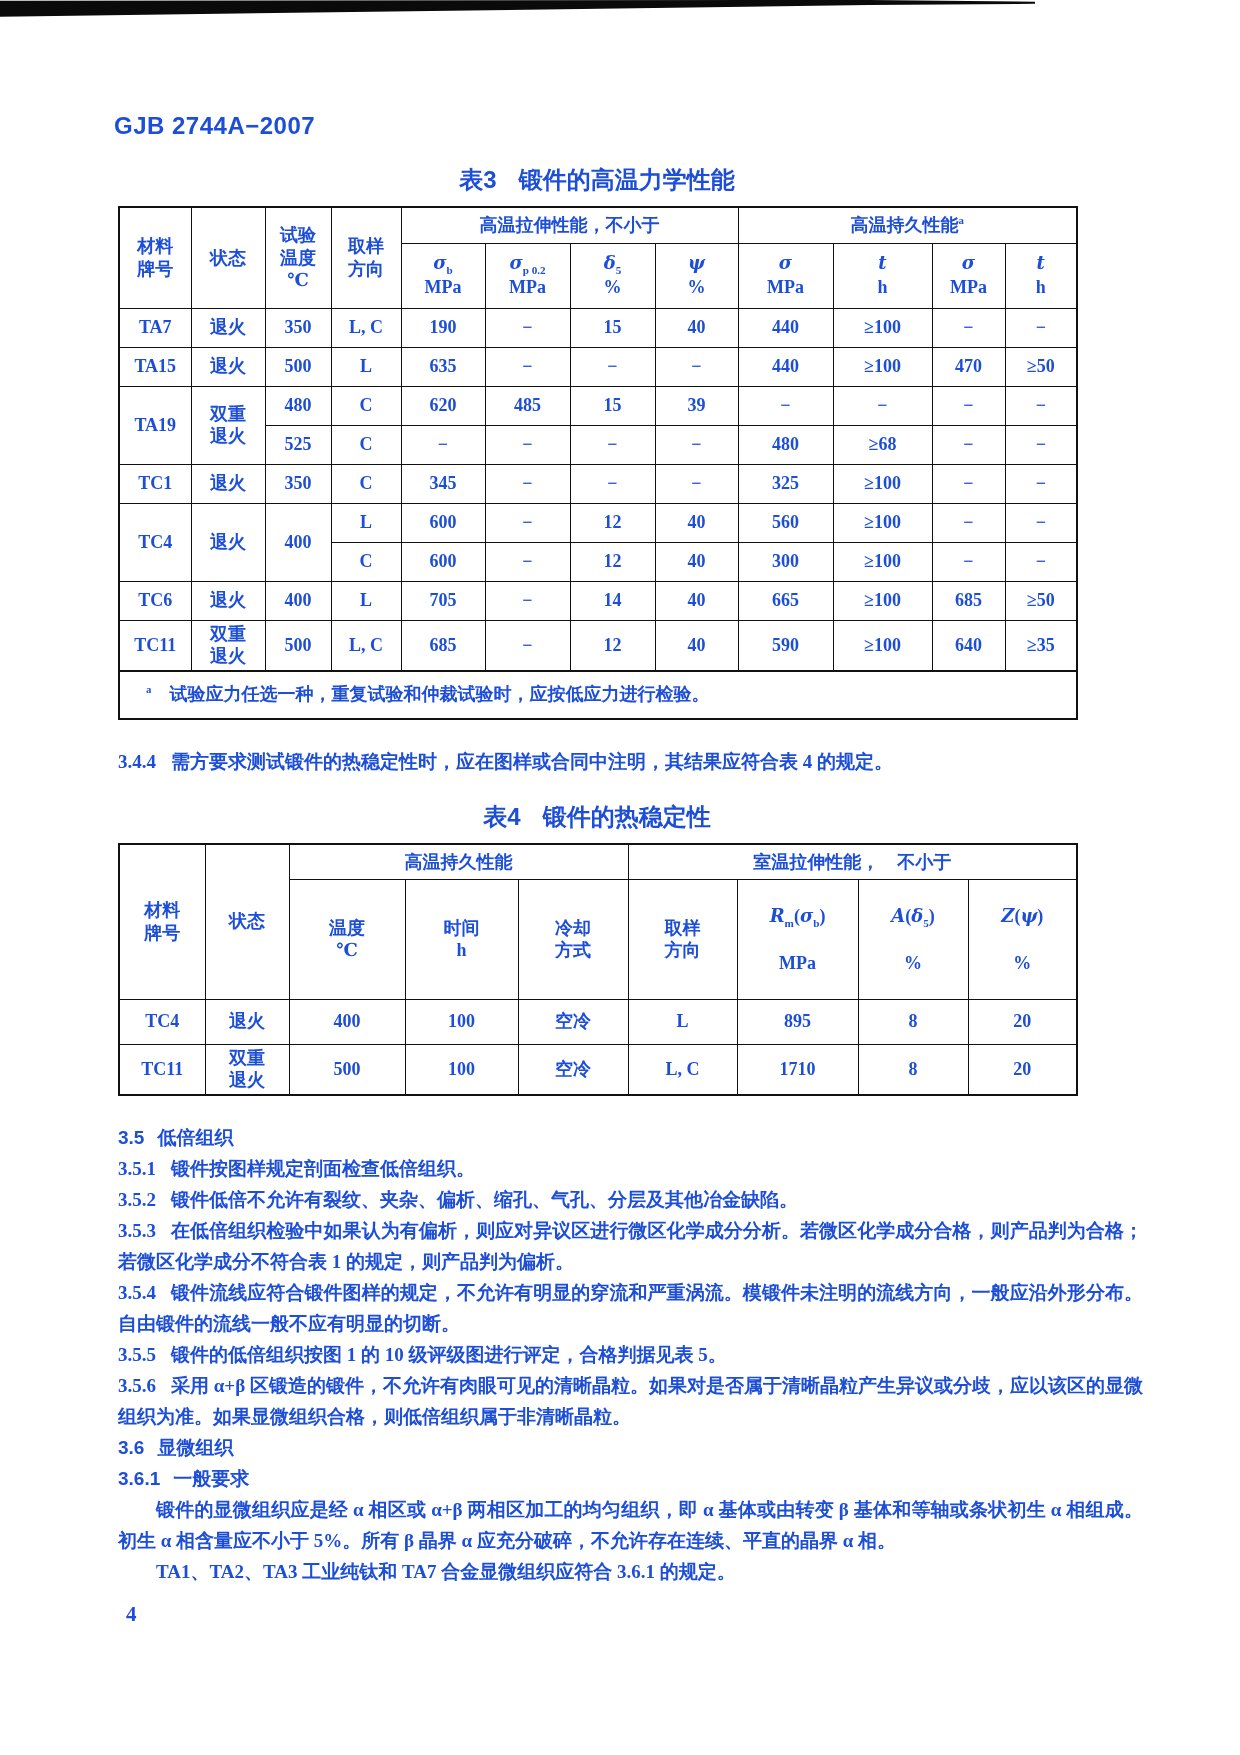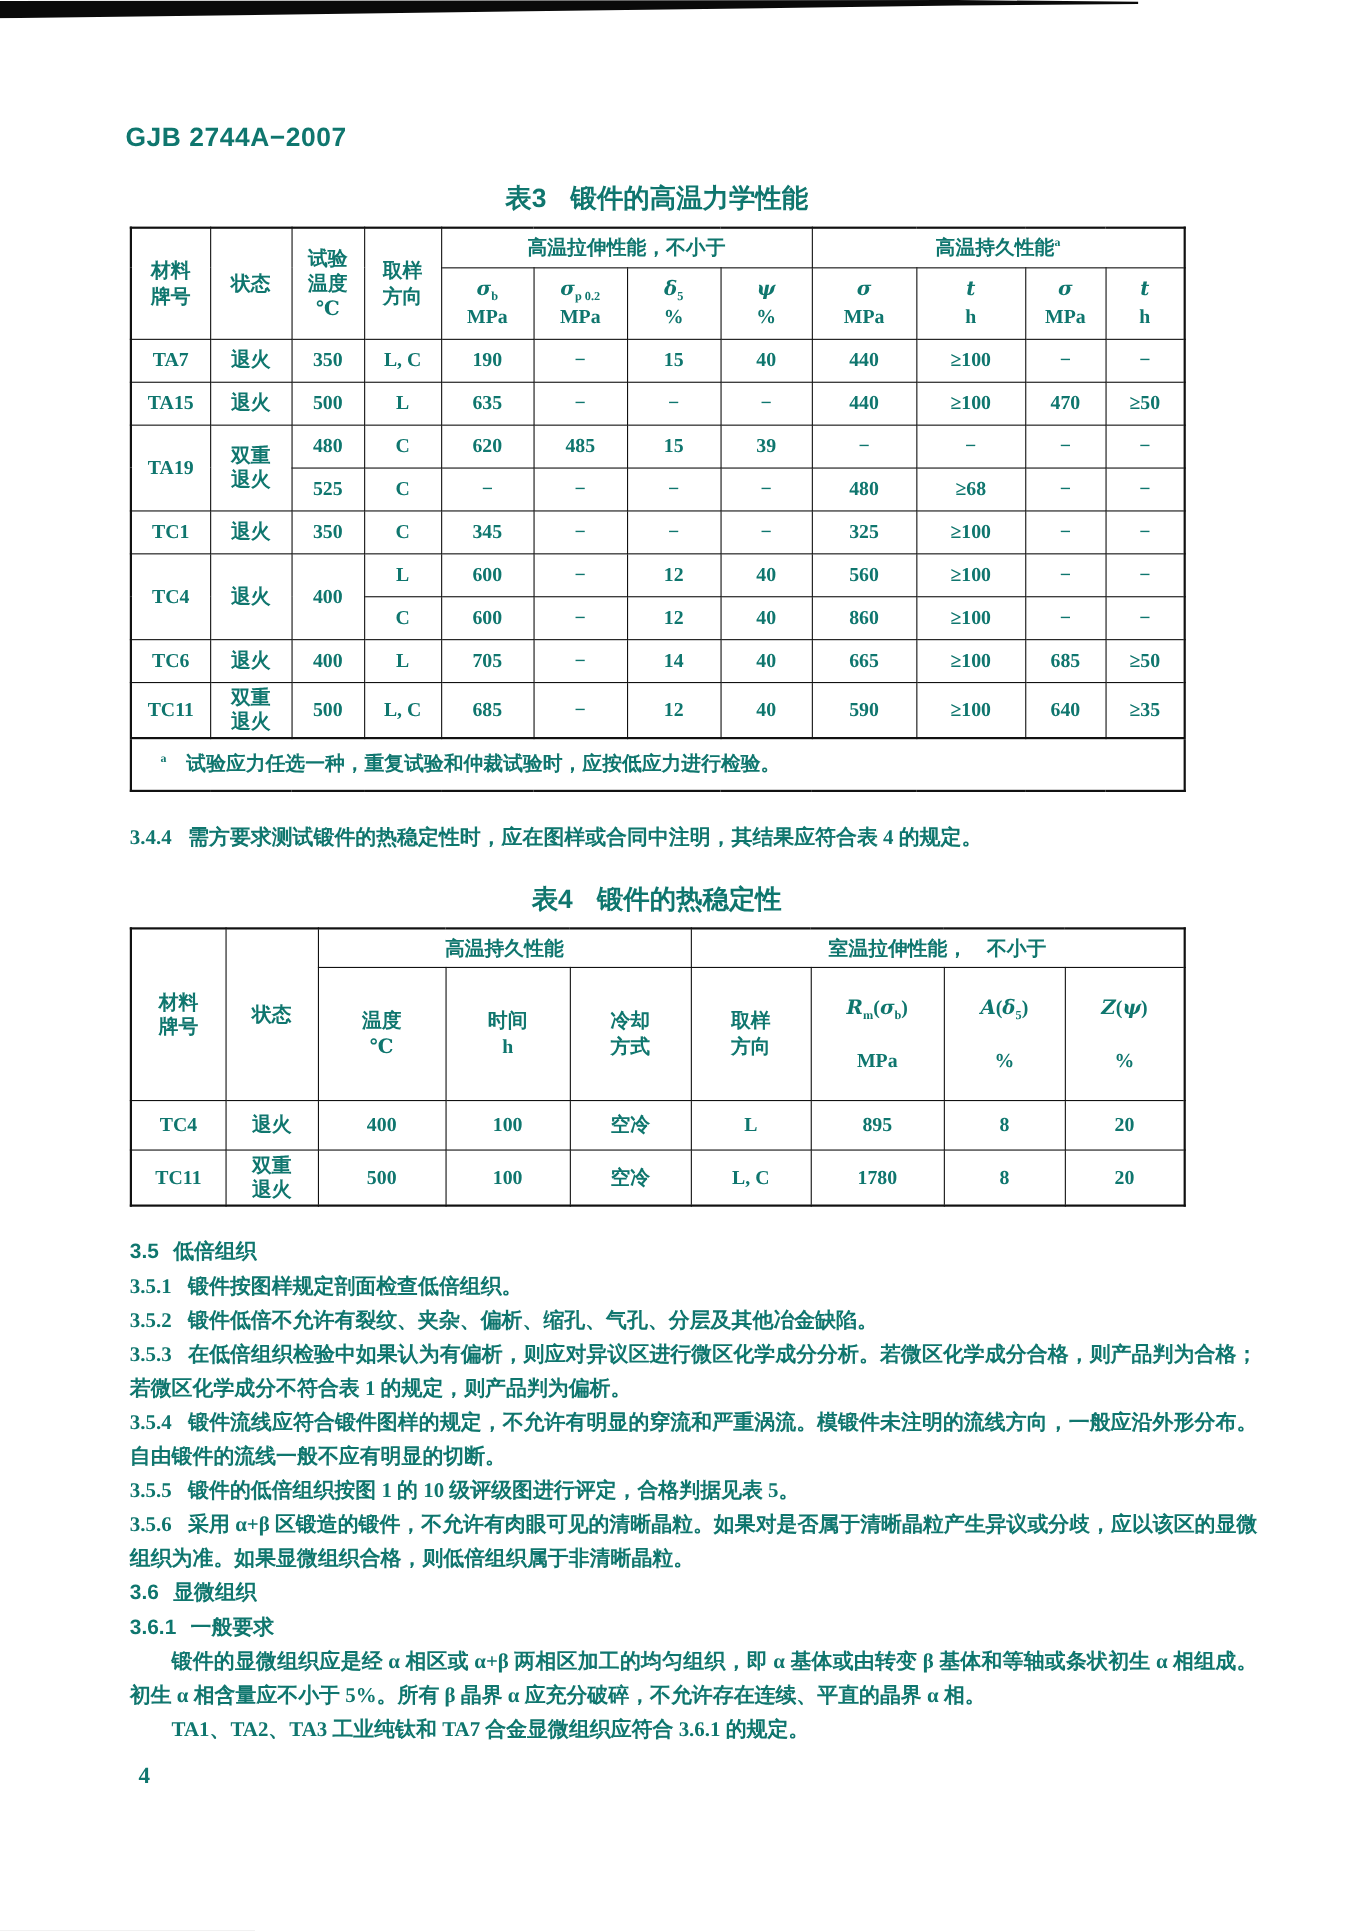--- a/index.html
+++ b/index.html
@@ -2,21 +2,21 @@
 <html><head>
 <meta charset="utf-8">
 <style>
   html,body{margin:0;padding:0;background:#e8e8e8;}
   .page{
     position:relative;
     width:1240px;height:1755px;
     margin:0 auto;
     background:#ffffff;
     font-family:"Liberation Serif","DejaVu Serif",serif;
-    color:#0f766e;
+    color:#1d4ed8;
     font-weight:bold;
     overflow:hidden;
   }
   
   .scanbar{
     position:absolute;top:0;left:0;
     width:1035px;height:17px;
     background:#0a0a0a;
     clip-path:polygon(0 5%,84% 0,100% 10%,100% 22%,84% 30%,0 98%);
   }
@@ -204,21 +204,21 @@
             <td>≥100</td>
             <td>−</td>
             <td>−</td>
       </tr>
       <tr>
         <td>C</td>
             <td>600</td>
             <td>−</td>
             <td>12</td>
             <td>40</td>
-            <td>860</td>
+            <td>300</td>
             <td>≥100</td>
             <td>−</td>
             <td>−</td>
       </tr>
       <tr>
         <td>TC6</td>
             <td>退火</td>
             <td>400</td>
             <td>L</td>
             <td>705</td>
@@ -313,21 +313,21 @@
             <td>20</td>
       </tr>
       <tr>
         <td>TC11</td>
             <td>双重
 退火</td>
             <td>500</td>
             <td>100</td>
             <td>空冷</td>
             <td>L, C</td>
-            <td>1780</td>
+            <td>1710</td>
             <td>8</td>
             <td>20</td>
       </tr>
     </tbody>
       </table>
 
     <div class="sections">
       <p class="para heading"><span class="num">3.5</span><span>低倍组织</span></p>
       <p class="para"><span class="num">3.5.1</span><span>锻件按图样规定剖面检查低倍组织。</span></p>
       <p class="para"><span class="num">3.5.2</span><span>锻件低倍不允许有裂纹、夹杂、偏析、缩孔、气孔、分层及其他冶金缺陷。</span></p>

